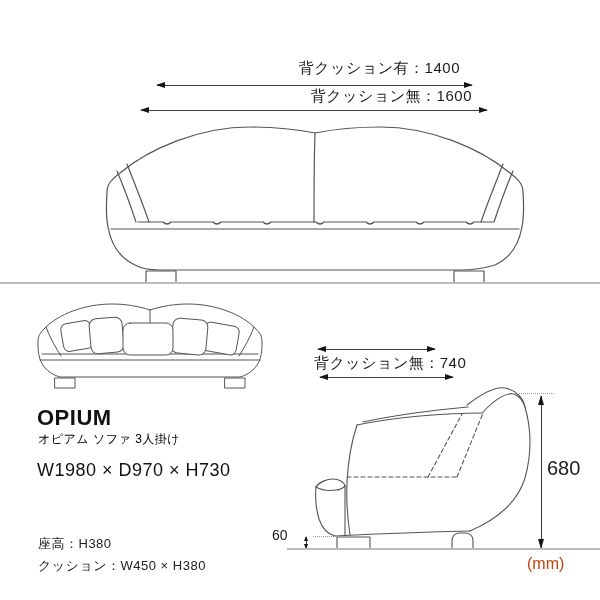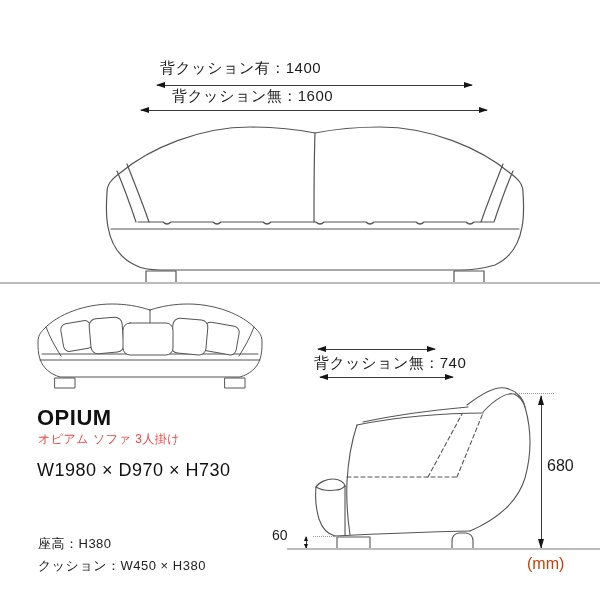--- a/index.html
+++ b/index.html
@@ -5,21 +5,21 @@
   html,body{margin:0;padding:0;background:#fff;}
   #stage{
     position:relative;width:600px;height:600px;background:#ffffff;overflow:hidden;
     font-family:"Liberation Sans","DejaVu Sans",sans-serif;color:#1a1a1a;
   }
   .abs{position:absolute;}
   .dim-label{
     position:absolute;font-size:15px;letter-spacing:0.5px;color:#1c1c1c;
     white-space:nowrap;line-height:1.2;
   }
-  .centered{text-align:left;}
+  .centered{text-align:right;}
   
   .dim-h{position:absolute;height:0;border-top:1px solid #3a3a3a;}
   .dim-h::before{content:"";position:absolute;left:-1px;top:-4px;width:0;height:0;
     border-style:solid;border-width:3.5px 9px 3.5px 0;
     border-color:transparent #151515 transparent transparent;}
   .dim-h::after{content:"";position:absolute;right:-1px;top:-4px;width:0;height:0;
     border-style:solid;border-width:3.5px 0 3.5px 9px;
     border-color:transparent transparent transparent #151515;}
   
   .dim-v{position:absolute;width:0;border-left:1px solid #3a3a3a;}
@@ -27,24 +27,24 @@
     border-style:solid;border-width:0 3.5px 10px 3.5px;
     border-color:transparent transparent #151515 transparent;}
   .dim-v::after{content:"";position:absolute;bottom:-1px;left:-4px;width:0;height:0;
     border-style:solid;border-width:10px 3.5px 0 3.5px;
     border-color:#151515 transparent transparent transparent;}
   .dim-v.small::before{left:-3px;border-width:0 2.5px 5px 2.5px;}
   .dim-v.small::after{left:-3px;border-width:5px 2.5px 0 2.5px;}
   .dotted-h{position:absolute;height:0;border-top:1px dotted #9a9a9a;}
   .ground{position:absolute;height:2px;background:#bcbcbc;}
   .product-name{position:absolute;font-size:22px;font-weight:bold;letter-spacing:0.5px;color:#111;}
-  .product-sub{position:absolute;font-size:12px;color:#ef4444;letter-spacing:0.5px;}
+  .product-sub{position:absolute;font-size:12px;color:#000000;letter-spacing:0.5px;}
   .product-size{position:absolute;font-size:18px;color:#111;letter-spacing:0.5px;}
   .product-spec{position:absolute;font-size:13px;color:#222;letter-spacing:0.5px;margin-top:32px;}
-  .big-num{position:absolute;font-size:16px;color:#1c1c1c;}
+  .big-num{position:absolute;font-size:20px;color:#1c1c1c;}
   .mid-num{position:absolute;font-size:14px;color:#1c1c1c;}
   .unit-note{position:absolute;font-size:16px;color:#c2410c;}
   svg{display:block;}
 </style>
 </head>
 <body>
 
 <div id="stage">
 
   <div class="dim-label centered" style="left:160px;top:59px;width:300px;">背クッション有：1400</div>

